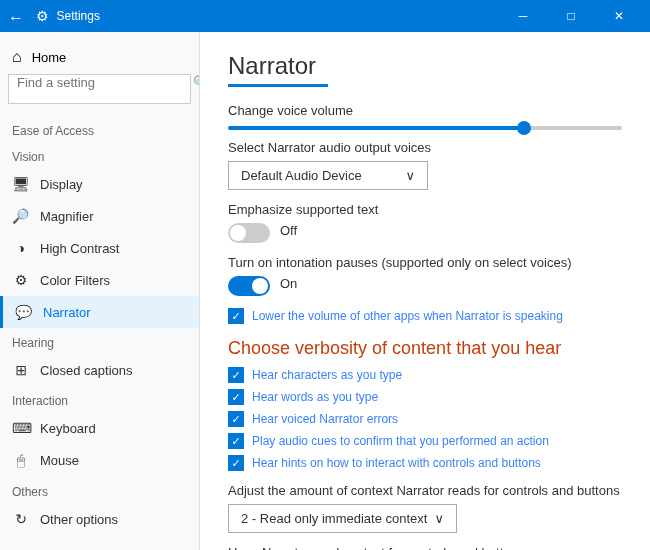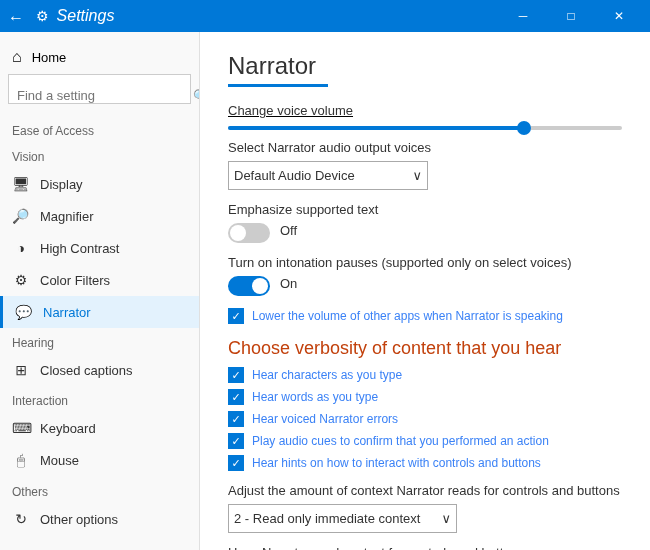--- a/index.html
+++ b/index.html
@@ -55,21 +55,21 @@
     }
     .sidebar-header {
       padding: 16px 12px 8px 12px;
       display: flex;
       align-items: center;
       gap: 10px;
     }
     .search-box {
       margin: 0 8px 12px 8px;
       display: flex;
-      align-items: flex-end;
+      align-items: flex-start;
       border: 1px solid #ccc;
       background: white;
       height: 30px;
       padding: 0 8px;
     }
     .search-box input {
       border: none;
       outline: none;
       flex: 1;
       font-size: 13px;
@@ -113,21 +113,20 @@
       background: linear-gradient(to right, #0078d7, #0078d7);
       margin-bottom: 16px;
     }
     .setting-label {
       font-size: 13px;
       color: #333;
       margin-bottom: 6px;
       margin-top: 10px;
     }
     .slider-container {
-      text-decoration: underline;
     }
     .slider-track {
       width: 100%;
       height: 4px;
       background: #ccc;
       border-radius: 2px;
       position: relative;
       margin: 8px 0;
     }
     .slider-fill {
@@ -142,21 +141,21 @@
       border-radius: 50%;
       position: absolute;
       top: -5px;
       cursor: pointer;
     }
     .select-dropdown {
       display: flex;
       align-items: center;
       justify-content: space-between;
       border: 1px solid #aaa;
-      padding: 6px 5px;
+      padding: 6px 12px;
       width: 200px;
       cursor: pointer;
       background: white;
       font-size: 13px;
       color: #333;
       margin-bottom: 12px;
     }
     .toggle-row {
       display: flex;
       align-items: flex-start;
@@ -226,21 +225,21 @@
       width: 229px;
     }
   </style>
 </head>
 <body>
 
 <div class="title-bar">
   <div class="title-bar-left">
     <span style="cursor:pointer;font-size:16px;margin-right:4px;">←</span>
     <span style="font-size:14px;">⚙</span>
-    <span style="font-size:16px;font-style:italic;">Settings</span>
+    <span style="font-size:12px;">Settings</span>
   </div>
   <div class="title-bar-controls">
     <button class="title-bar-btn">─</button>
     <button class="title-bar-btn">□</button>
     <button class="title-bar-btn close">✕</button>
   </div>
 </div>
 
 <div class="app-container">
   <div class="sidebar">

